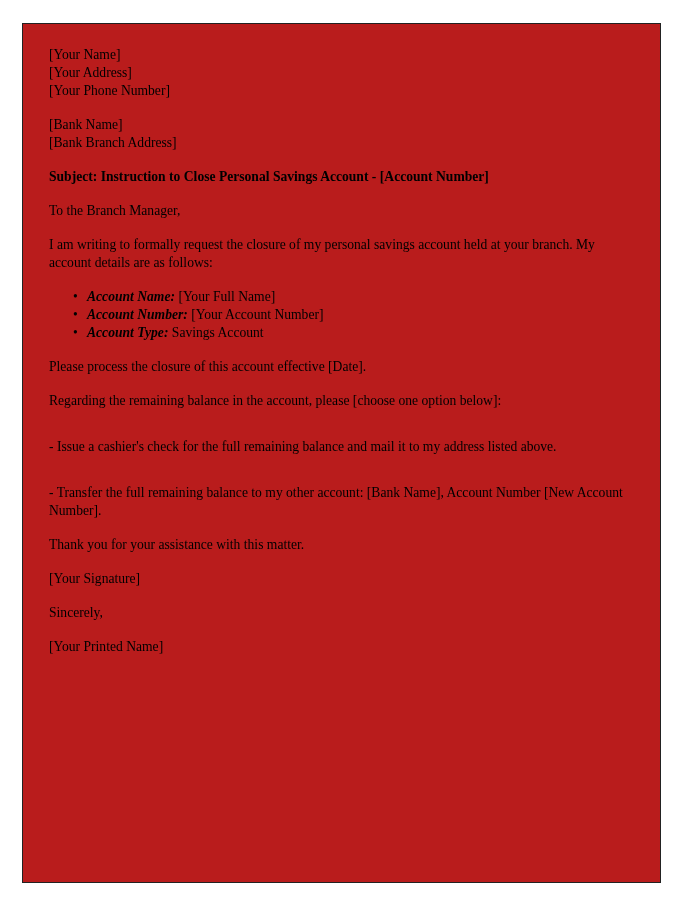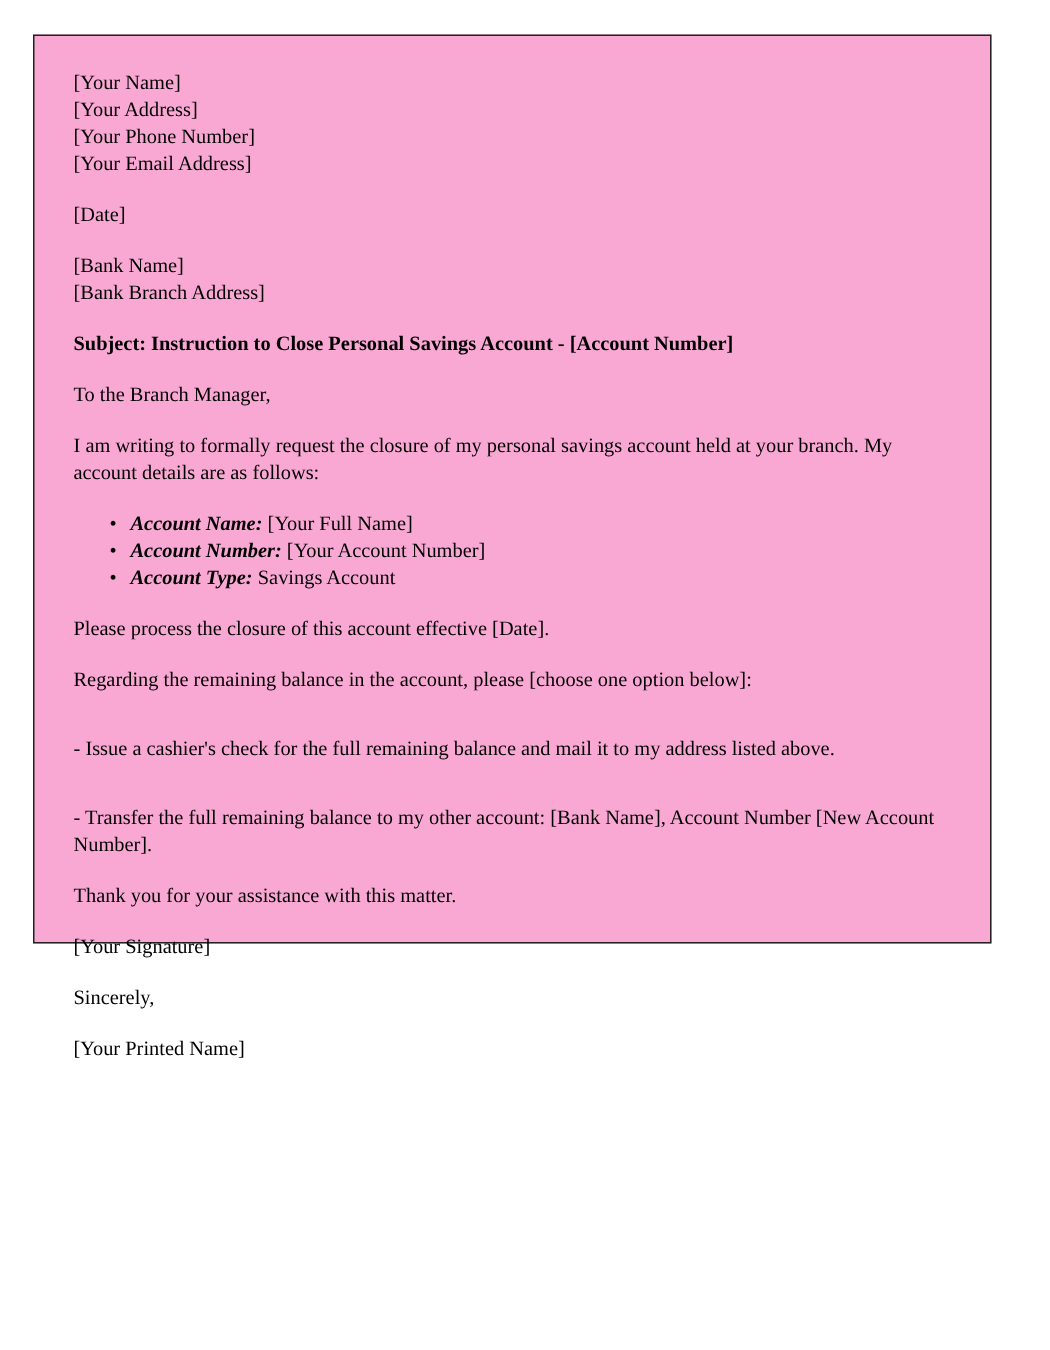--- a/index.html
+++ b/index.html
@@ -13,23 +13,23 @@
     height: 900px;
     font-family: "Liberation Serif", "DejaVu Serif", serif;
     color: #000000;
     -webkit-font-smoothing: antialiased;
   }
   .page {
     position: absolute;
     left: 22px;
     top: 23px;
     width: 639px;
-    height: 606px;
+    height: 860px;
     border: 1.5px solid #222222;
-    background: #f9a8d4;
+    background: #b91c1c;
     box-sizing: border-box;
   }
   .content {
     position: absolute;
     left: 26px;
     top: 22px;
     width: 581px;
   }
   .block {
     font-size: 13.6px;
@@ -87,26 +87,22 @@
 </head>
 <body>
 
 <div class="page">
   <div class="content">
 
     <div class="block">
       <span class="line">[Your Name]</span>
       <span class="line">[Your Address]</span>
       <span class="line">[Your Phone Number]</span>
-      <span class="line">[Your Email Address]</span>
     </div>
 
-    <div class="block">
-      <span class="line">[Date]</span>
-    </div>
 
     <div class="block">
       <span class="line">[Bank Name]</span>
       <span class="line">[Bank Branch Address]</span>
     </div>
 
     <p class="subject">Subject: Instruction to Close Personal Savings Account - [Account Number]</p>
 
     <p class="para">To the Branch Manager,</p>
 

